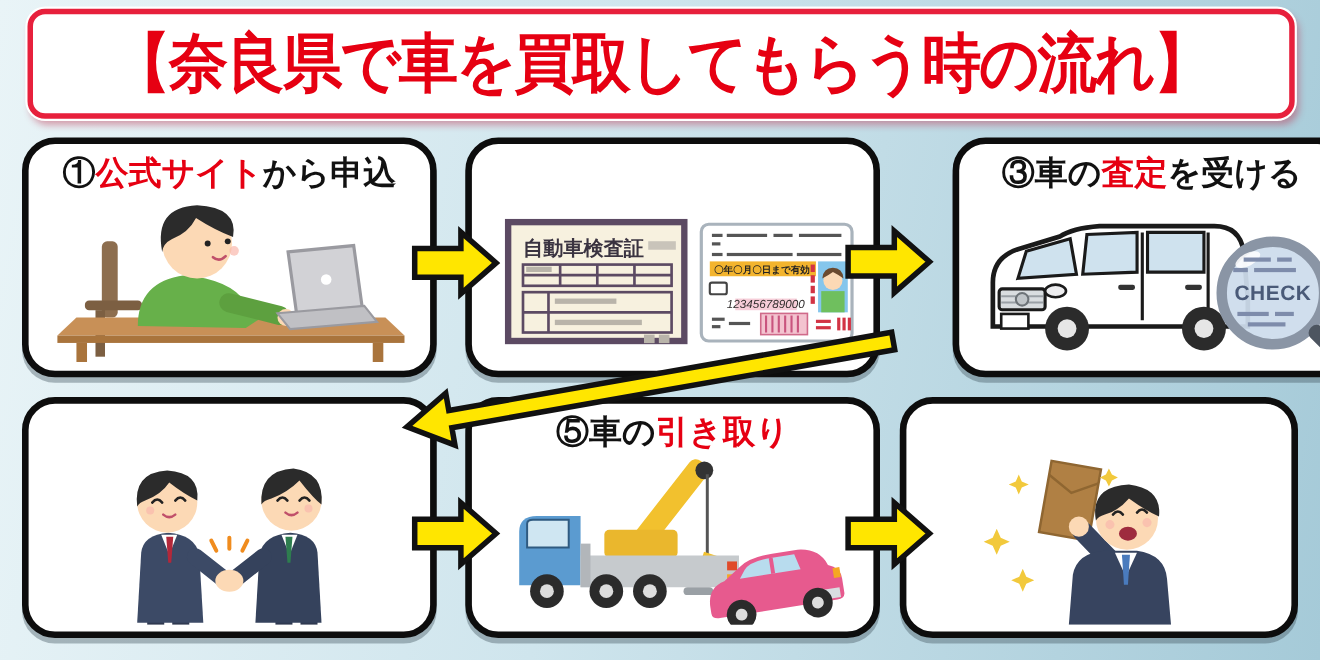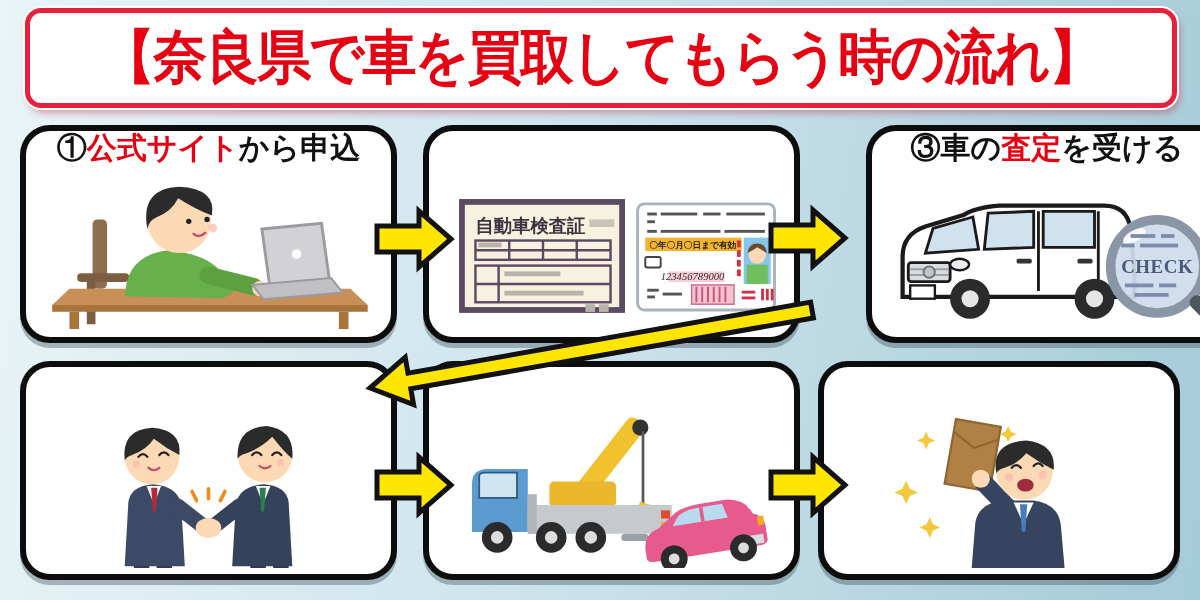--- a/index.html
+++ b/index.html
@@ -1,19 +1,19 @@
 <!DOCTYPE html>
 <html><head>
 <meta charset="utf-8">
 <style>
   html,body{margin:0;padding:0;}
   .canvas{
     position:relative;width:1200px;height:600px;overflow:hidden;
     background:linear-gradient(100deg,#e9f4f7 0%,#cfe5ed 45%,#a5cad8 100%);
-    font-family:Liberation Serif, serif;
+    font-family:Liberation Sans, sans-serif;
   }
   .title-box{
     position:absolute;left:25px;top:8px;width:1152px;height:100px;
     background:#ffffff;border:5px solid #e7203c;border-radius:16px;
     box-shadow:0 0 0 2px #ffffff,3px 5px 7px rgba(190,50,80,.45);
     display:flex;align-items:center;justify-content:center;box-sizing:border-box;
   }
   .title-text{
     color:#e60012;font-size:54px;font-weight:900;letter-spacing:-2px;
     white-space:nowrap;transform:scaleY(1.08);
@@ -22,21 +22,21 @@
     position:absolute;background:#ffffff;border:6px solid #0d0d0d;border-radius:30px;
     box-sizing:border-box;box-shadow:0 5px 0 rgba(60,80,90,.38);z-index:1;
   }
   .b1{left:20px;top:125px;width:377px;height:218px;}
   .b2{left:423px;top:125px;width:377px;height:218px;}
   .b3{left:866px;top:125px;width:362px;height:218px;}
   .b4{left:20px;top:361px;width:377px;height:219px;}
   .b5{left:423px;top:361px;width:377px;height:219px;}
   .b6{left:818px;top:361px;width:362px;height:219px;}
   .step-head{
-    text-align:center;font-size:30px;font-weight:900;
+    text-align:center;margin-top:10px;font-size:30px;font-weight:900;
     color:#111111;line-height:1.1;white-space:nowrap;
   }
   .seg-red{color:#e60012;}
   .step-art{position:absolute;left:4px;right:4px;top:48px;bottom:6px;}
   .step-art svg{width:100%;height:100%;}
   .arrow-layer{position:absolute;left:0;top:0;width:1200px;height:600px;z-index:3;pointer-events:none;}
 </style>
 </head>
 <body>
 
@@ -234,20 +234,21 @@
         <g stroke="#f08c1e" stroke-width="4" stroke-linecap="round" fill="none">
           <path d="M167 94 l-5 -10"></path>
             <path d="M180 92 l0 -11"></path>
             <path d="M193 94 l5 -10"></path>
         </g>
       </svg>
     </div>
   </div>
 
   <div class="step-box b5">
+    <div class="step-head"><span>⑤車の</span><span class="seg-red">引き取り</span><span></span></div>
     <div class="step-art">
       <svg viewBox="0 0 370 170" preserveAspectRatio="xMidYMid meet">
         <g>
           <g transform="rotate(-52 150 92)">
               <rect x="146" y="80" width="112" height="22" rx="8" fill="#f2c12e"></rect>
             </g>
           <circle cx="217" cy="14" r="9" fill="#333333"></circle>
           <line x1="220" y1="18" x2="220" y2="104" stroke="#555555" stroke-width="3"></line>
           <g transform="rotate(18 220 112)">
             <rect x="212" y="98" width="17" height="28" fill="#f2c12e"></rect>

